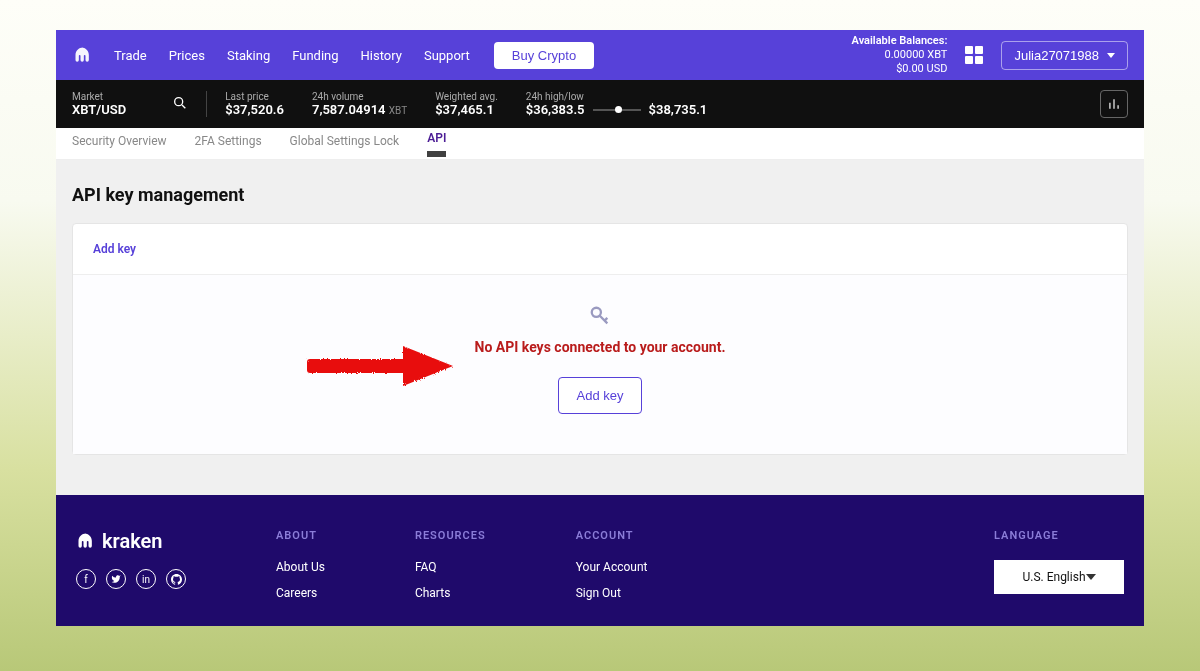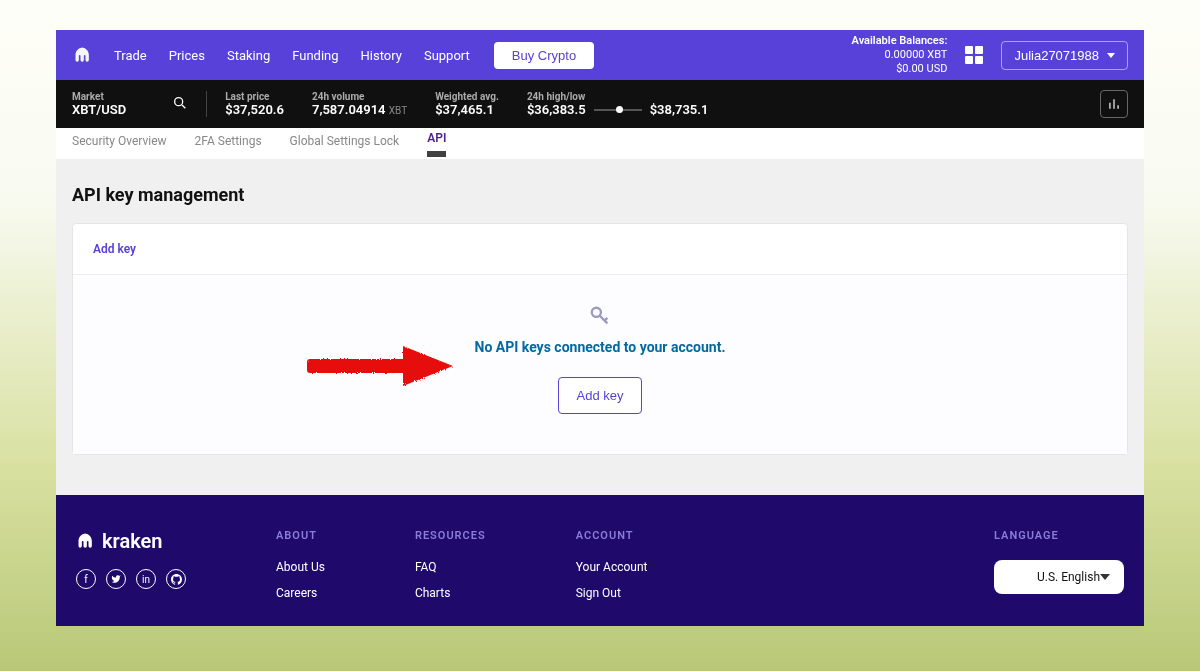--- a/index.html
+++ b/index.html
@@ -32,52 +32,52 @@
   .apps-icon span { width:8px; height:8px; background:#fff; border-radius:1px;}
   .user-btn {
     border: 1px solid rgba(255,255,255,0.5); color:#fff; font-size:13px; padding:6px 12px;
     border-radius:4px; display:flex; align-items:center; gap:8px; cursor:pointer; background:transparent;
   }
   .caret-down { width:0;height:0;border-left:4px solid transparent;border-right:4px solid transparent;border-top:5px solid #fff;}
   .marketbar {
     background: #101010; color:#fff; height:48px; display:flex; align-items:center; padding:0 16px; font-size:11px;
   }
   .mb-col { margin-right: 28px; }
-  .mb-label { color:#aaa; font-size:10px;font-weight:bold; }
+  .mb-label { color:#aaa; font-size:10px; }
   .mb-value { font-weight:600; font-size:13px; }
   .mb-sep { width:1px; height:26px; background:#444; margin:0 18px; }
   .search-icon { margin-left:18px; cursor:pointer; }
   .range { display:flex; align-items:center; gap:8px; }
   .range-track { width:48px; height:2px; background:#555; position:relative;}
   .range-thumb { width:7px;height:7px;background:#fff;border-radius:50%; position:absolute; top:-3px; left:22px;}
   .chart-btn { margin-left:auto; border:1px solid #666; width:28px;height:28px; border-radius:4px; display:flex;align-items:center;justify-content:center; cursor:pointer;}
   .tabs { background:#fff; height:32px; display:flex; align-items:center; padding:3px 16px; gap:28px; font-size:12px; color:#888; border-bottom:1px solid #eee;}
   .tab { cursor:pointer; padding-bottom:6px; }
   .tab.active { color:#4c1d95; font-weight:600; border-bottom:6px solid #404040;}
   .content { padding: 24px 16px 40px; background:#f0f0f0;}
   .page-title { font-size:18px; font-weight:700; color:#111; margin-bottom:18px;}
   .card { background:#fff; border:1px solid #e5e5e5; border-radius:4px; }
   .card-header { padding:18px 20px; display:flex; justify-content:space-between; align-items:flex-start;}
   .card-title { font-size:15px; font-weight:700; color:#111; margin-bottom:6px;}
   .card-sub { font-size:12px; color:#333;}
   .addkey-link { color:#5741d9; font-weight:600; font-size:12px; cursor:pointer;}
   .card-body { border-top:1px solid #eee; padding:30px 20px 40px; text-align:center; background:#fdfdff; position:relative;}
   .key-icon { color:#9a9ac0; margin-bottom:8px; display:inline-block;}
-  .empty-msg { font-weight:700; font-size:14px; color:#0369a1; margin-bottom:22px;}
+  .empty-msg { font-weight:700; font-size:14px; color:#b91c1c; margin-bottom:22px;}
   .addkey-btn { border:1px solid #5741d9; color:#5741d9; background:#fff; font-size:13px; font-weight:500; padding:10px 18px; border-radius:4px; cursor:pointer;}
   .arrow-annotation { position:absolute; left:230px; top:66px; pointer-events:none;}
   .footer { background:#1f0a6b; color:#fff; padding:34px 20px 14px; display:flex; gap:90px;}
   .footer-brand { display:flex; flex-direction:column; gap:16px;}
   .brand-name { font-size:20px; font-weight:600; display:flex; align-items:center; gap:6px;}
   .social { display:flex; gap:10px;}
   .social-icon { width:20px;height:20px;border:1.5px solid #fff;border-radius:50%; display:flex;align-items:center;justify-content:center; font-size:10px; cursor:pointer;}
   .footer-col h4 { font-size:11px; letter-spacing:1px; color:#8b7dd8; margin-bottom:18px; font-weight:600;}
   .footer-col a { display:block; color:#fff; font-size:12px; margin-bottom:12px; cursor:pointer; text-decoration:none;}
   .lang-col { margin-left:auto;}
-  .lang-select { background:#fff; color:#111; border:none; padding:10px 14px; border-radius:8px; width:130px; display:flex; justify-content:flex-end; align-items:center; font-size:12px; cursor:pointer;}
+  .lang-select { background:#fff; color:#111; border:none; padding:10px 14px; border-radius:0; width:130px; display:flex; justify-content:center; align-items:center; font-size:12px; cursor:pointer;}
   .chev { width:0;height:0;border-left:5px solid transparent;border-right:5px solid transparent;border-top:6px solid #333;}
 </style>
 </head>
 <body>
 
 <div class="app">
 
   <div class="topnav">
     <div class="logo-icon">
       <svg width="20" height="20" viewBox="0 0 24 24" fill="#fff">

